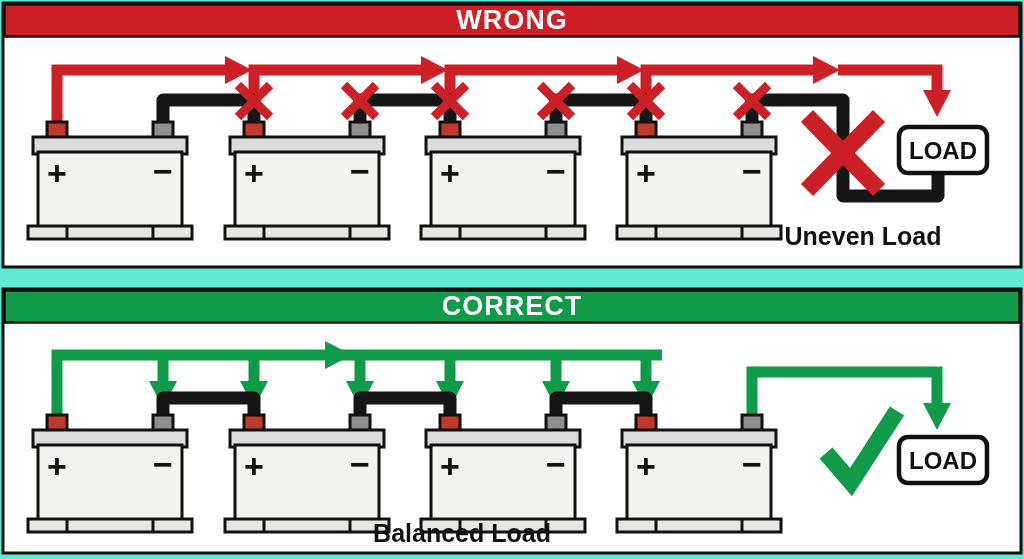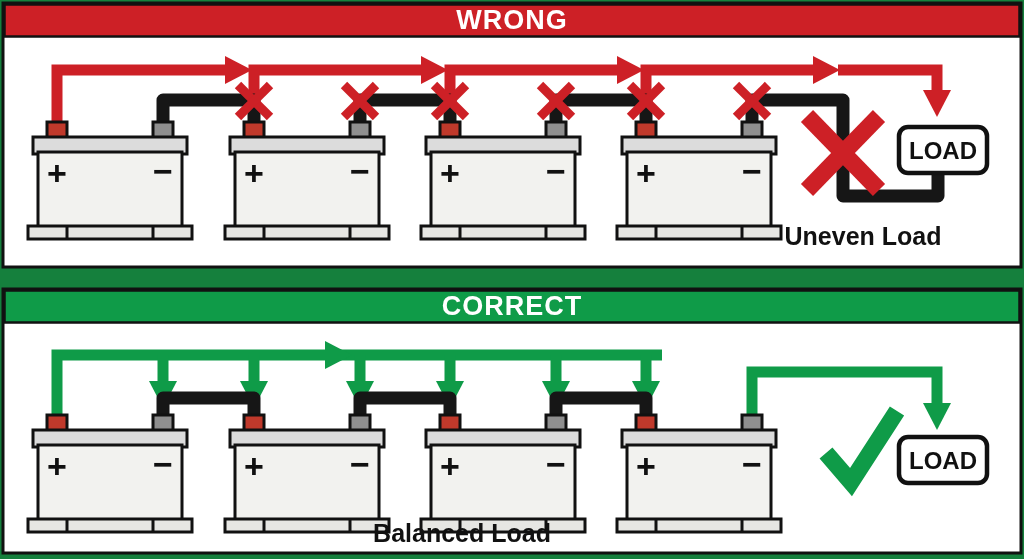--- a/index.html
+++ b/index.html
@@ -1,20 +1,20 @@
 <!DOCTYPE html>
 <html><head>
 <meta charset="utf-8">
 <style>
   html, body { margin: 0; padding: 0; background: #ffffff; }
   .page {
     position: relative;
     width: 1024px;
     height: 559px;
-    background: #15803d;
+    background: #5eead4;
     overflow: hidden;
     font-family: "Liberation Sans", "DejaVu Sans", sans-serif;
   }
   svg { font-family: "Liberation Sans", "DejaVu Sans", sans-serif; display: block; }
   .hdr-text     { font-weight: bold; font-size: 27px; fill: #ffffff; letter-spacing: 1px; }
   .load-text    { font-weight: bold; font-size: 24px; fill: #111111; }
   .caption-text { font-weight: bold; font-size: 25px; fill: #111111; }
   .term-text    { font-weight: bold; font-size: 34px; fill: #111111; }
 </style>
 </head>

